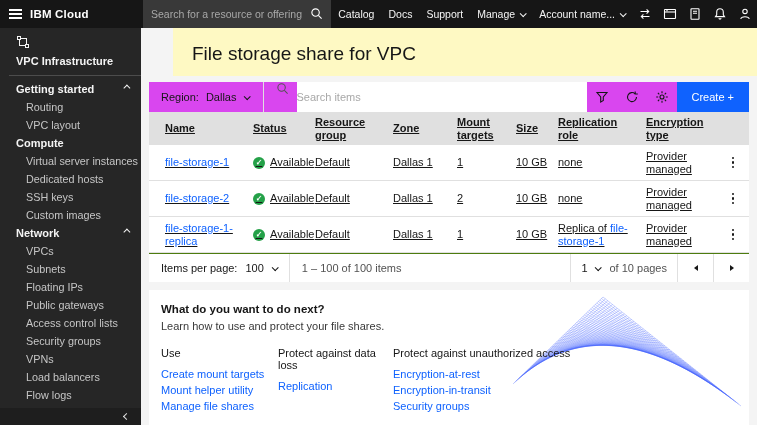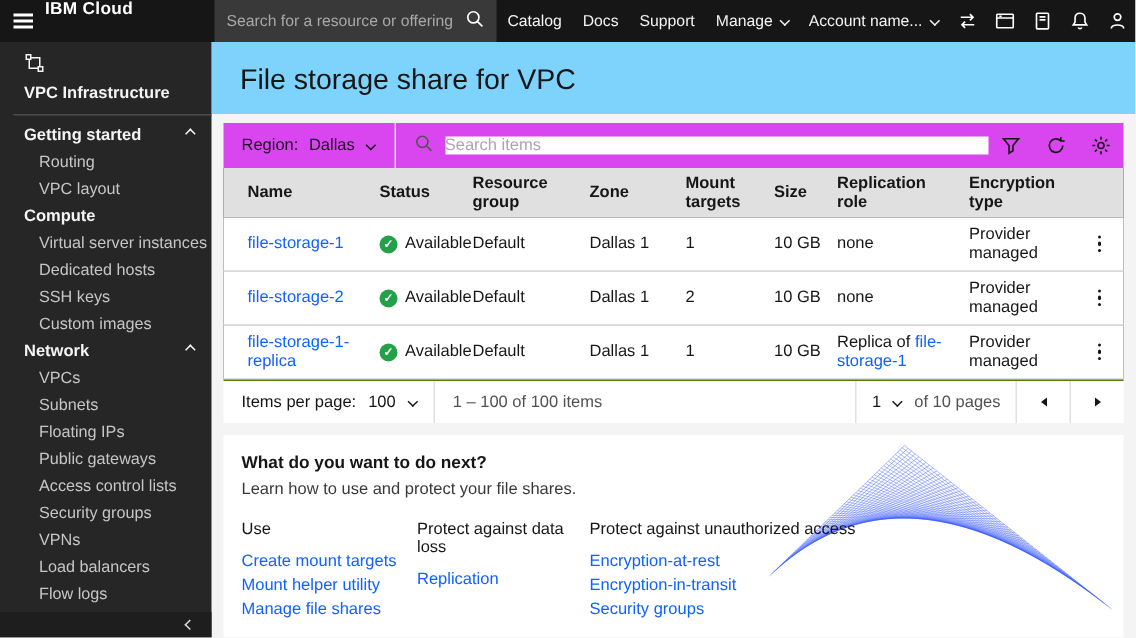--- a/index.html
+++ b/index.html
@@ -7,21 +7,21 @@
   body {
     font-family:"Liberation Sans", sans-serif;
     font-size:11px; color:#161616; background:#f4f4f4;
     position:relative; overflow:hidden;
   }
   a { text-decoration:none; color:#0f62fe; cursor:pointer; }
 
   
   .topbar{position:absolute;top:0;left:0;right:0;height:28px;background:#161616;
     display:flex;align-items:center;color:#fff;z-index:10;}
-  .brand-area{flex:0 0 143px;display:flex;height:100%;}
+  .brand-area{flex:0 0 143px;display:flex;align-items:center;height:100%;}
   .hamburger{width:30px;height:100%;display:flex;flex-direction:column;justify-content:center;
     align-items:center;gap:2.5px;cursor:pointer;}
   .hamburger i{display:block;width:13px;height:1.4px;background:#fff;}
   .brand{font-weight:bold;font-size:11.5px;letter-spacing:.2px;white-space:nowrap;}
   .tb-search{flex:1 1 auto;min-width:80px;height:100%;background:#393939;
     display:flex;align-items:center;padding:0 8px;}
   .tb-search input{flex:1;min-width:0;background:transparent;border:none;outline:none;
     color:#f4f4f4;font-family:inherit;font-size:10.5px;}
   .tb-search input::placeholder{color:#a8a8a8;}
   .tb-nav{flex:0 0 auto;display:flex;align-items:center;height:100%;}
@@ -46,39 +46,39 @@
   .sb-section-h{display:flex;align-items:center;justify-content:space-between;
     padding:0 13px 0 16px;height:18px;color:#f4f4f4;font-weight:bold;cursor:pointer;}
   .sb-item{height:18px;display:flex;align-items:center;padding-left:26px;cursor:pointer;
     font-size:10.8px;color:#c6c6c6;white-space:nowrap;}
   .sb-collapse{position:absolute;bottom:0;left:0;right:0;height:17px;background:#1e1e1e;
     display:flex;align-items:center;justify-content:flex-end;padding-right:12px;cursor:pointer;
     color:#e0e0e0;}
 
   
   .main{position:absolute;top:28px;left:141px;right:0;bottom:0;background:#f4f4f4;overflow:hidden;}
-  .page-head{background:#7dd3fc;height:48px;padding:15px 8px 0 19px;}
+  .page-head{background:#fef9c3;height:48px;padding:15px 8px 0 19px;margin-left:32px;}
   .page-title{font-size:19px;font-weight:400;color:#161616;}
 
   .toolbar{margin:6px 8px 0 8px;background:#d946ef;height:30px;display:flex;align-items:center;}
   .region-box{display:flex;align-items:center;gap:7px;padding:0 14px 0 12px;height:100%;
     border-right:1px solid #e0e0e0;cursor:pointer;}
   .region-label{color:#161616;}
   .region-value{display:flex;align-items:center;gap:7px;}
-  .tbar-search{flex:1;display:flex;align-items:center;gap:8px;padding-left:12px;height:100%;}
+  .tbar-search{flex:1;display:flex;gap:8px;padding-left:12px;height:100%;}
   .tbar-search svg{stroke:#525252;fill:none;stroke-width:1.1;}
   .tbar-search input{flex:1;border:none;outline:none;font-family:inherit;font-size:11px;color:#161616;}
   .tbar-search input::placeholder{color:#a8a8a8;}
   .tbar-iconbtn{width:30px;height:30px;display:flex;align-items:center;justify-content:center;cursor:pointer;}
   .tbar-iconbtn svg{stroke:#161616;fill:none;stroke-width:1.1;}
   .create-btn{height:30px;padding:0 15px;background:#0f62fe;color:#fff;border:none;
     font-family:inherit;font-size:11px;cursor:pointer;display:flex;align-items:center;}
 
   
-  .tbl{margin:0 8px;background:#000000;}
+  .tbl{margin:0 8px;background:#ec4899;text-decoration:underline;}
   .tr{display:grid;grid-template-columns:88px 62px 78px 64px 59px 42px 88px 1fr 28px;
     padding-left:16px;align-items:center;}
   .tr > div{padding-right:8px;line-height:13px;}
   .t-head{background:#e0e0e0;min-height:33px;font-weight:bold;}
   .t-row{min-height:36px;border-bottom:1px solid #e0e0e0;background:#fff;}
   .status-cell{display:flex;align-items:center;gap:5px;}
   .ok-dot{flex:none;width:12px;height:12px;border-radius:50%;background:#24a148;color:#fff;
     display:flex;align-items:center;justify-content:center;font-size:8px;font-weight:bold;}
   .ok-dot::before{content:"\2713";}
   .overflow-btn{width:24px;height:24px;display:flex;flex-direction:column;align-items:center;
@@ -300,20 +300,21 @@
         <path d="M11.5 7a4.5 4.5 0 1 1-1.4-3.2"></path>
           <path d="M10.2 1.4v2.6H12.8" fill="none"></path>
       </svg>
     </span>
     <span class="tbar-iconbtn">
       <svg width="14" height="14" viewBox="0 0 14 14">
         <circle cx="7" cy="7" r="2"></circle>
         <path d="M7 1.2v2M7 10.8v2M1.2 7h2M10.8 7h2M2.9 2.9l1.4 1.4M9.7 9.7l1.4 1.4M11.1 2.9L9.7 4.3M4.3 9.7l-1.4 1.4"></path>
       </svg>
     </span>
+    <button class="create-btn">Create +</button>
   </div>
 
   <div class="tbl">
     <div class="tr t-head">
       <div>Name</div>
       <div>Status</div>
       <div>Resource group</div>
       <div>Zone</div>
       <div>Mount targets</div>
       <div>Size</div>

